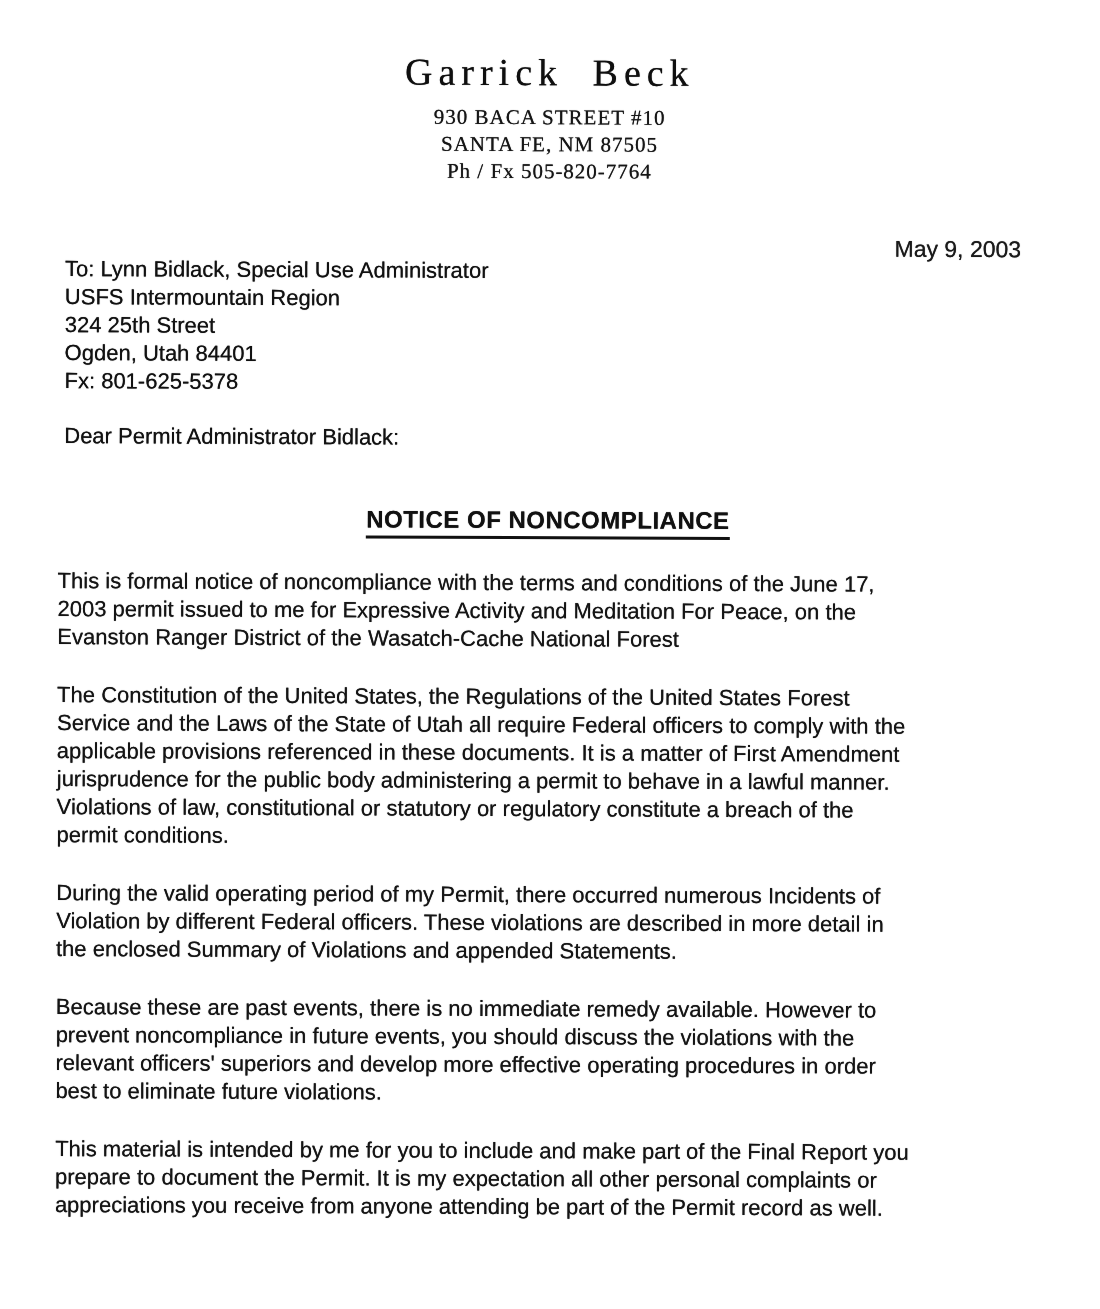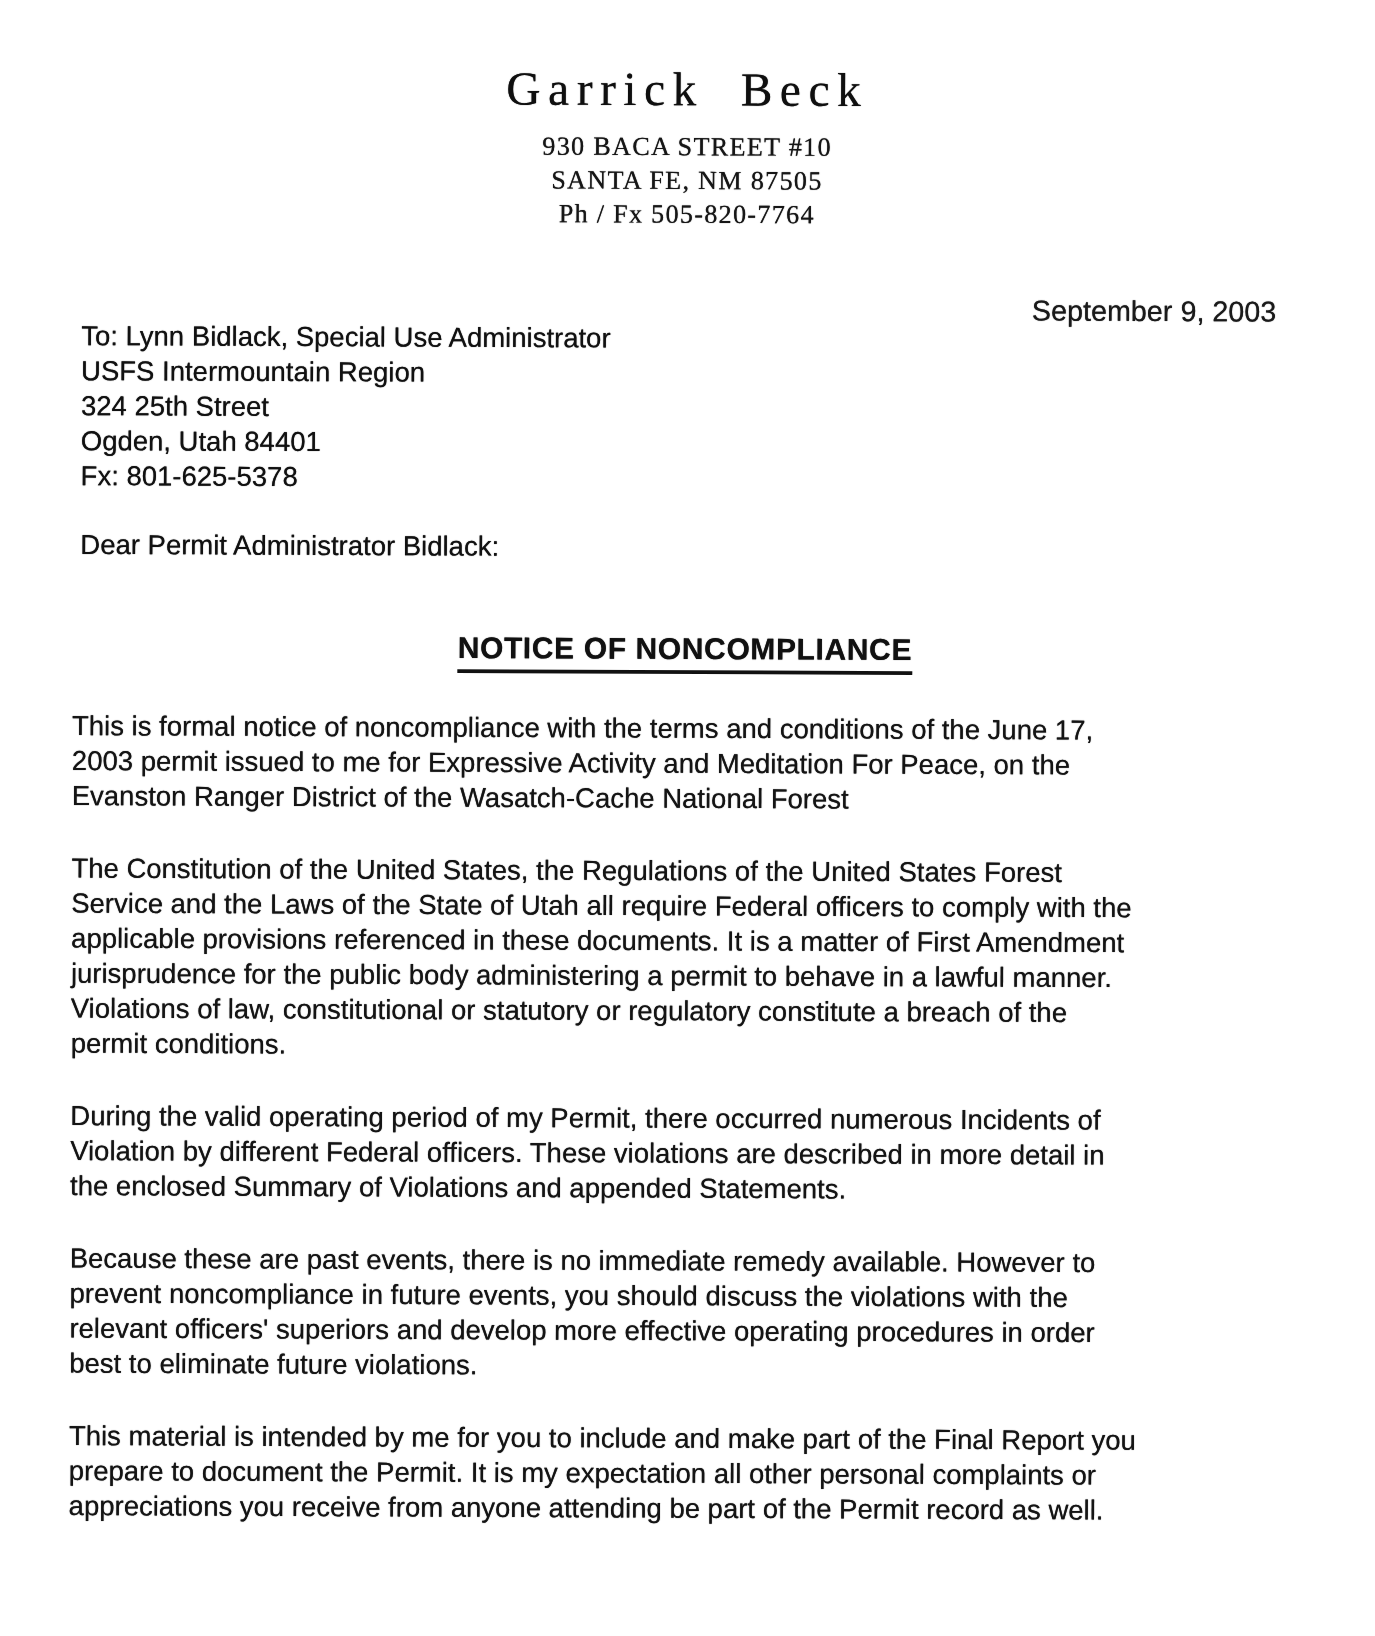--- a/index.html
+++ b/index.html
@@ -102,21 +102,21 @@
 
     <div class="letterhead">
       <div class="letterhead-name">Garrick Beck</div>
       <div class="letterhead-address">
         <div>930 BACA STREET #10</div>
         <div>SANTA FE, NM 87505</div>
         <div>Ph / Fx 505-820-7764</div>
       </div>
     </div>
 
-    <div class="date-line">September 9, 2003</div>
+    <div class="date-line">May 9, 2003</div>
 
     <div class="recipient">
       <div>To: Lynn Bidlack, Special Use Administrator</div>
       <div>USFS Intermountain Region</div>
       <div>324 25th Street</div>
       <div>Ogden, Utah 84401</div>
       <div>Fx: 801-625-5378</div>
     </div>
 
     <div class="salutation">Dear Permit Administrator Bidlack:</div>

